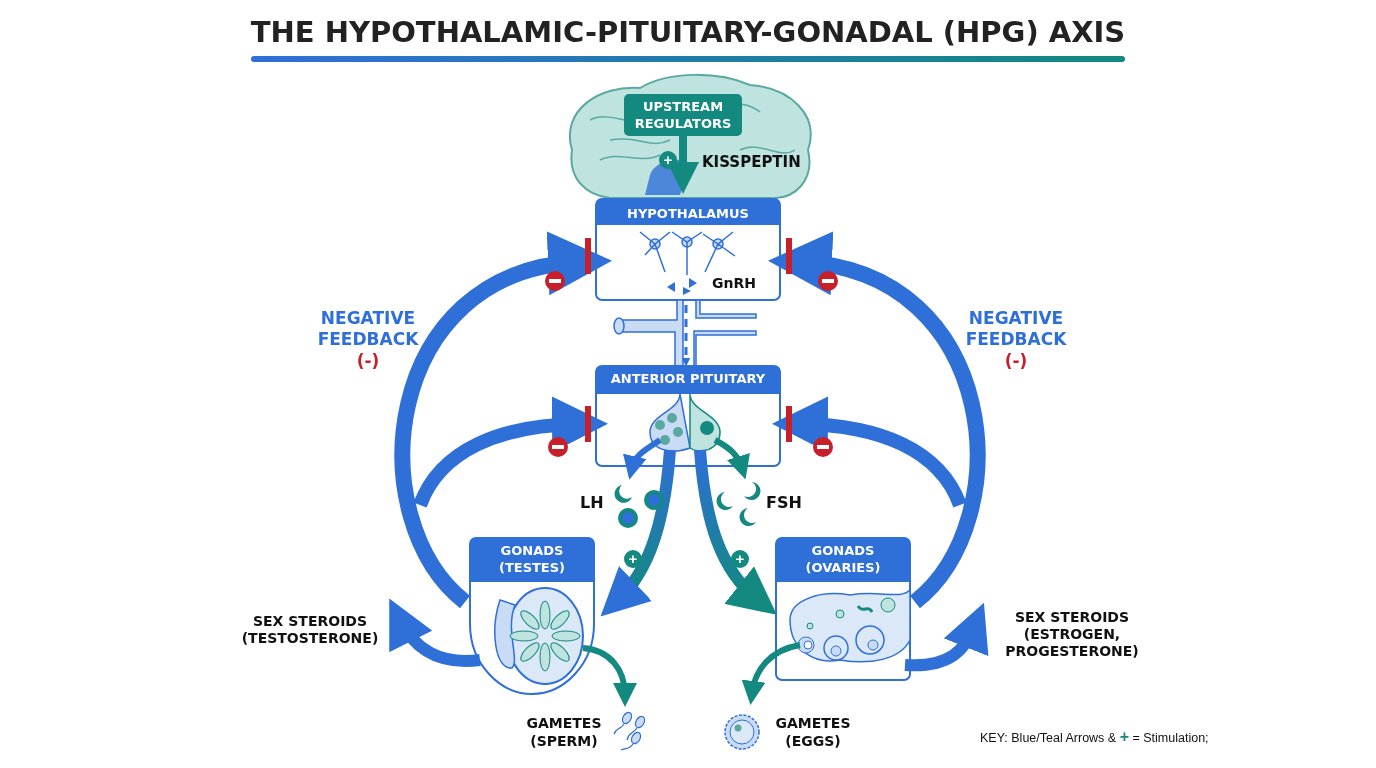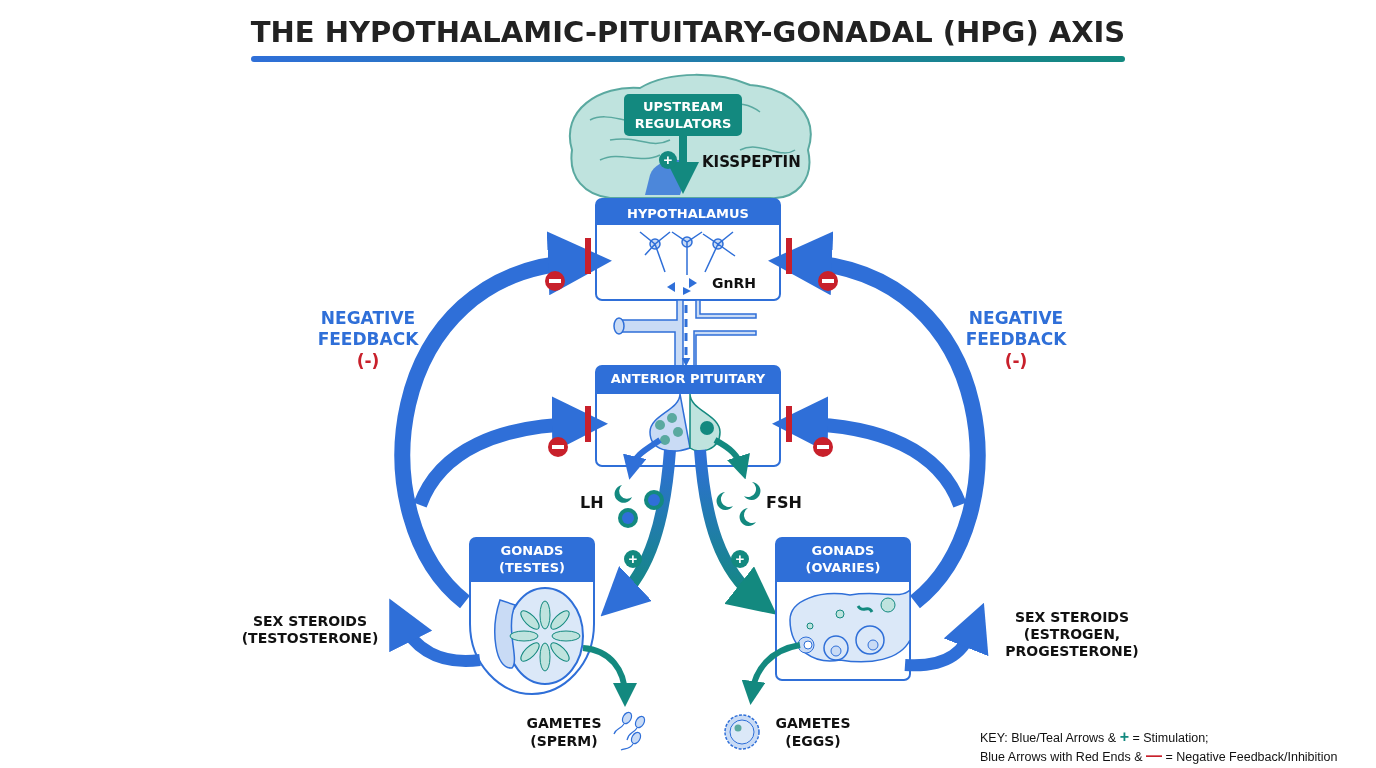--- a/index.html
+++ b/index.html
@@ -207,14 +207,13 @@
     <circle cx="742" cy="732" r="17" fill="#c9dbf5" stroke="#2f6fd8" stroke-width="1.5" stroke-dasharray="3,1.5"></circle>
     <circle cx="742" cy="732" r="12" fill="#dbe8f8" stroke="#2f6fd8"></circle>
     <circle cx="738" cy="728" r="3.5" fill="#5aa9a0"></circle>
   </g>
   <text class="lbl" x="813" y="728" text-anchor="middle" font-size="14" fill="#111">GAMETES</text>
   <text class="lbl" x="813" y="746" text-anchor="middle" font-size="14" fill="#111">(EGGS)</text>
 </svg>
 
 <div id="key">
   <div><span>KEY: Blue/Teal Arrows &amp; </span><span class="plus">+</span><span> = Stimulation;</span></div>
-  <div><span>Blue Arrows with Red Ends &amp; </span><span class="minus">—</span><span> = Negative Feedback/Inhibition</span></div>
 </div>
 
 </body></html>

